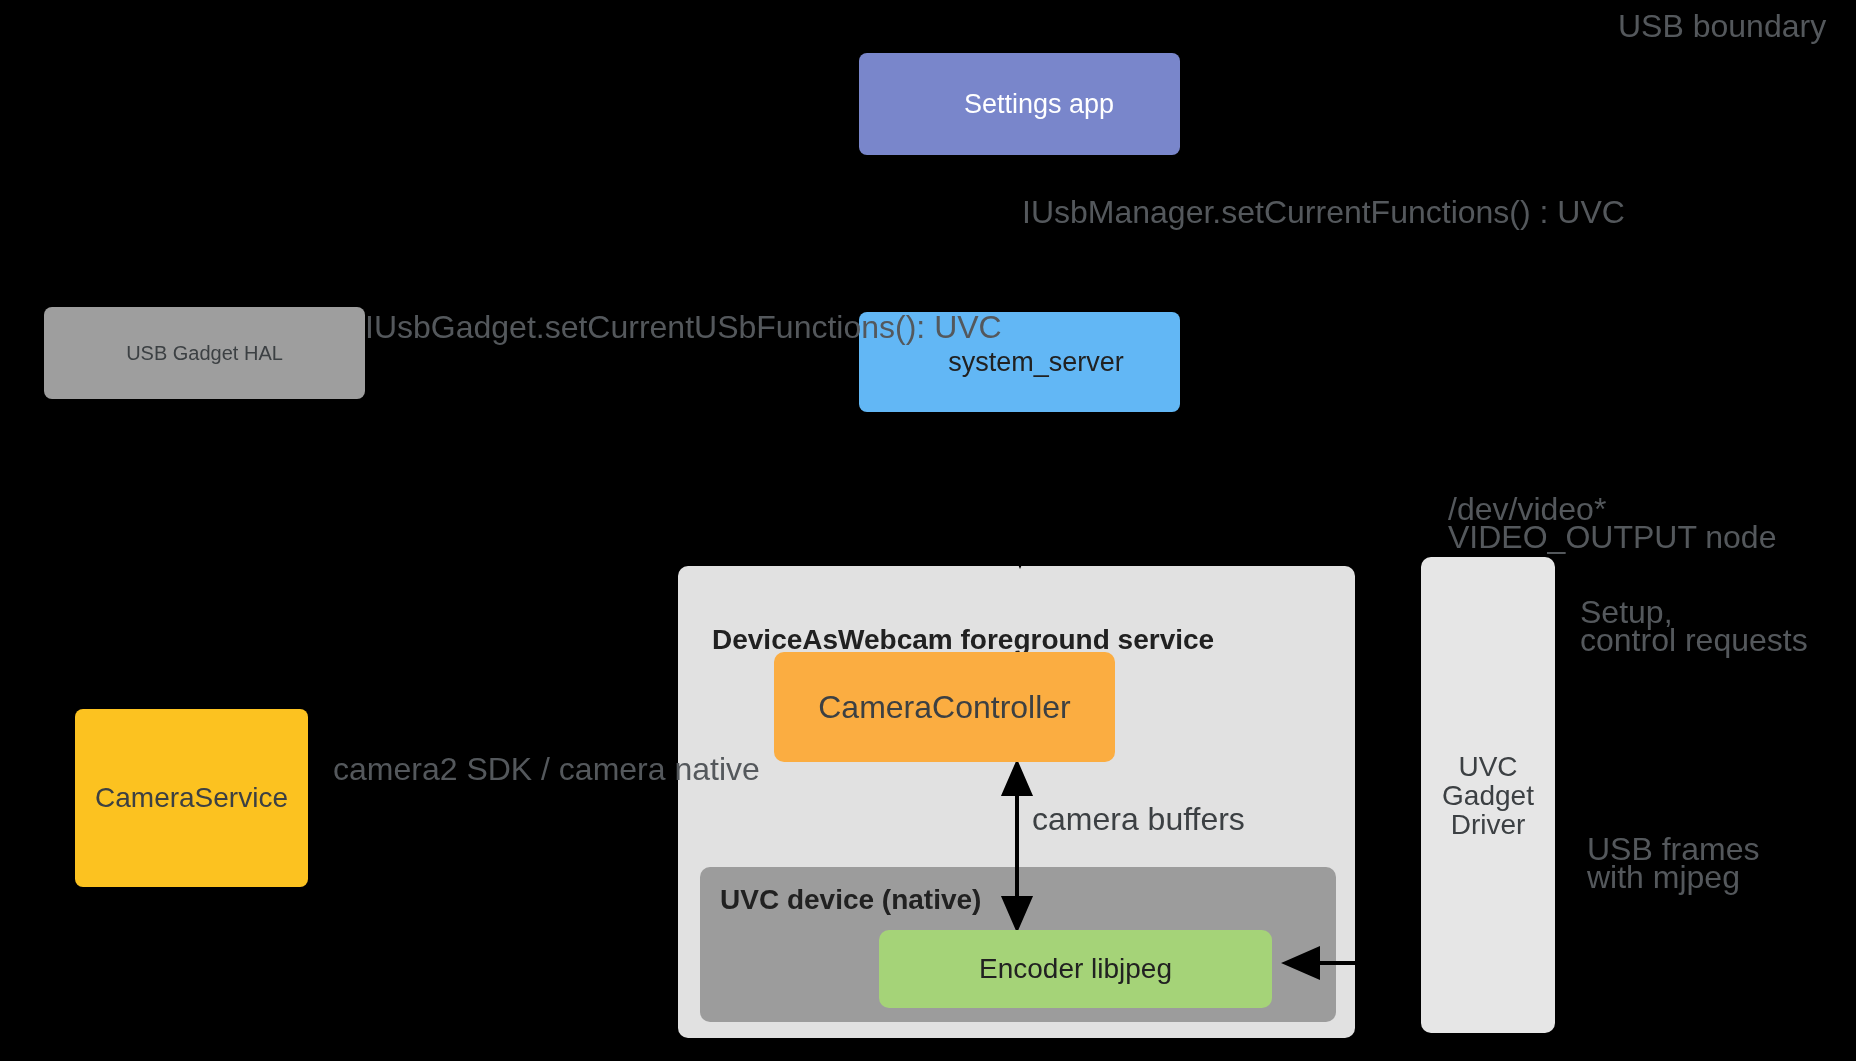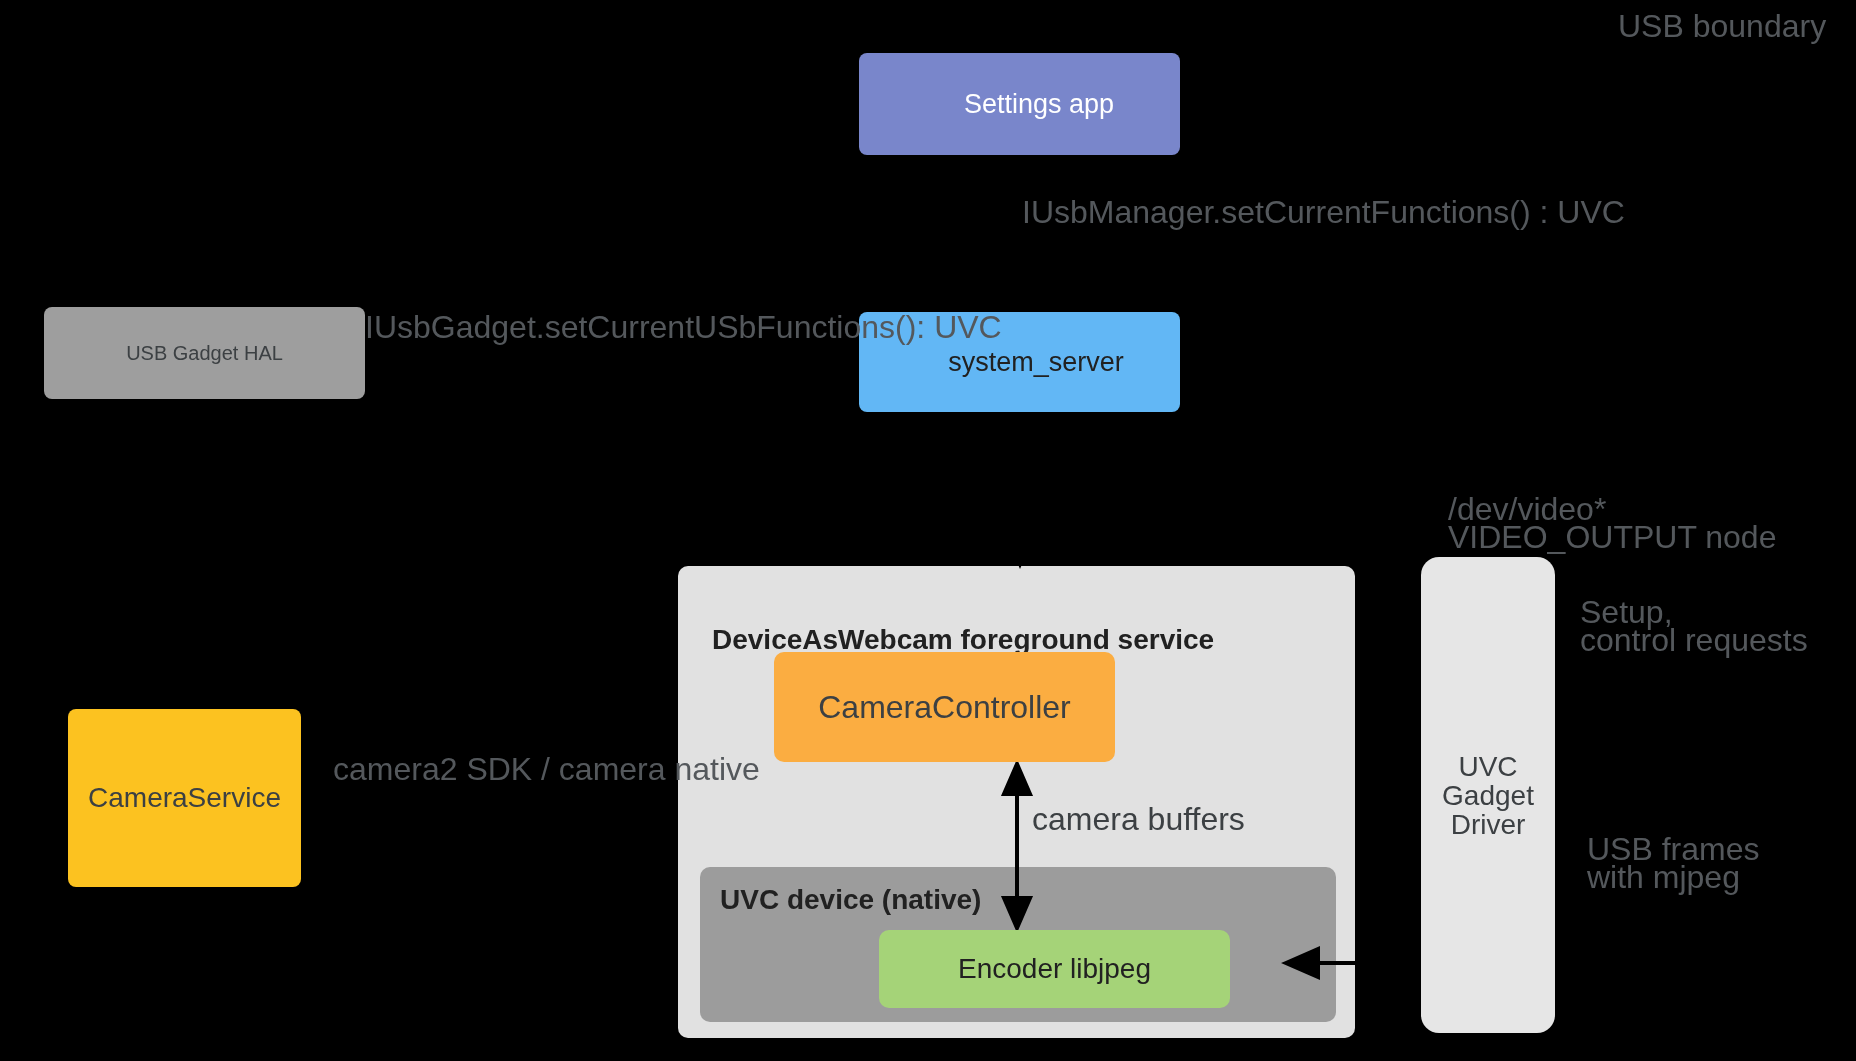--- a/index.html
+++ b/index.html
@@ -8,34 +8,34 @@
 
   .node{position:absolute;display:flex;align-items:center;justify-content:center;box-sizing:border-box;}
   .node span{white-space:nowrap;}
 
   #daw-container{left:678px;top:566px;width:677px;height:472px;background:var(--daw_container,#E1E1E1);border-radius:10px;}
   #daw-title{position:absolute;left:712px;top:592px;font-size:28px;font-weight:bold;color:var(--near_black_text,#212121);margin-top:32px;}
 
   #uvc-native{left:700px;top:867px;width:636px;height:155px;background:var(--uvc_native,#9C9C9C);border-radius:10px;}
   #uvc-native-title{position:absolute;left:720px;top:884px;font-size:28px;font-weight:bold;color:var(--near_black_text,#212121);}
 
-  #uvc-gadget-driver{left:1421px;top:557px;width:134px;height:476px;background:var(--uvc_gadget_driver,#E6E6E6);border-radius:18px;
+  #uvc-gadget-driver{left:1421px;top:557px;width:134px;height:476px;background:var(--uvc_gadget_driver,#E6E6E6);border-radius:10px;
     flex-direction:column;font-size:28px;color:var(--dark_text,#3C4043);line-height:29px;text-align:right;}
 
   #settings-app{left:859px;top:53px;width:321px;height:102px;background:var(--settings_app,#7986CB);border-radius:8px;
     color:#fff;font-size:27px;padding-left:39px;}
   #system-server{left:859px;top:312px;width:321px;height:100px;background:var(--system_server,#62B7F5);border-radius:8px;
     color:var(--near_black_text,#263238);font-size:27px;padding-left:33px;}
   #usb-gadget-hal{left:0;top:307px;width:321px;height:92px;background:var(--usb_gadget_hal,#9E9E9E);border-radius:8px;
     color:var(--dark_text,#3C4043);font-size:20px;margin-left:44px;}
-  #camera-service{left:68px;top:709px;width:233px;height:178px;background:var(--camera_service,#FCC220);border-radius:8px;
+  #camera-service{left:75px;top:709px;width:233px;height:178px;background:var(--camera_service,#FCC220);border-radius:8px;
     color:var(--dark_text,#3C4043);font-size:28px;}
   #camera-controller{left:774px;top:652px;width:341px;height:110px;background:var(--camera_controller,#FBAD41);border-radius:10px;
     color:var(--dark_text,#3C4043);font-size:32px;}
-  #encoder{left:879px;top:930px;width:351px;height:78px;background:var(--encoder,#A5D378);border-radius:10px;
+  #encoder{left:879px;top:930px;width:393px;height:78px;background:var(--encoder,#A5D378);border-radius:10px;
     color:var(--near_black_text,#263238);font-size:28px;align-items:center;}
 
   .lbl{position:absolute;font-size:32px;color:var(--label_gray,#54585C);line-height:28px;white-space:nowrap;}
   #lbl-usb-boundary{left:1618px;top:12px;}
   #lbl-iusbmanager{left:1022px;top:198px;}
   #lbl-iusbgadget{left:365px;top:313px;}
   #lbl-usb-state{left:1025px;top:440px;}
   #lbl-dev-video{left:1448px;top:495px;}
   #lbl-setup{left:1580px;top:598px;}
   #lbl-camera2{left:333px;top:755px;}

